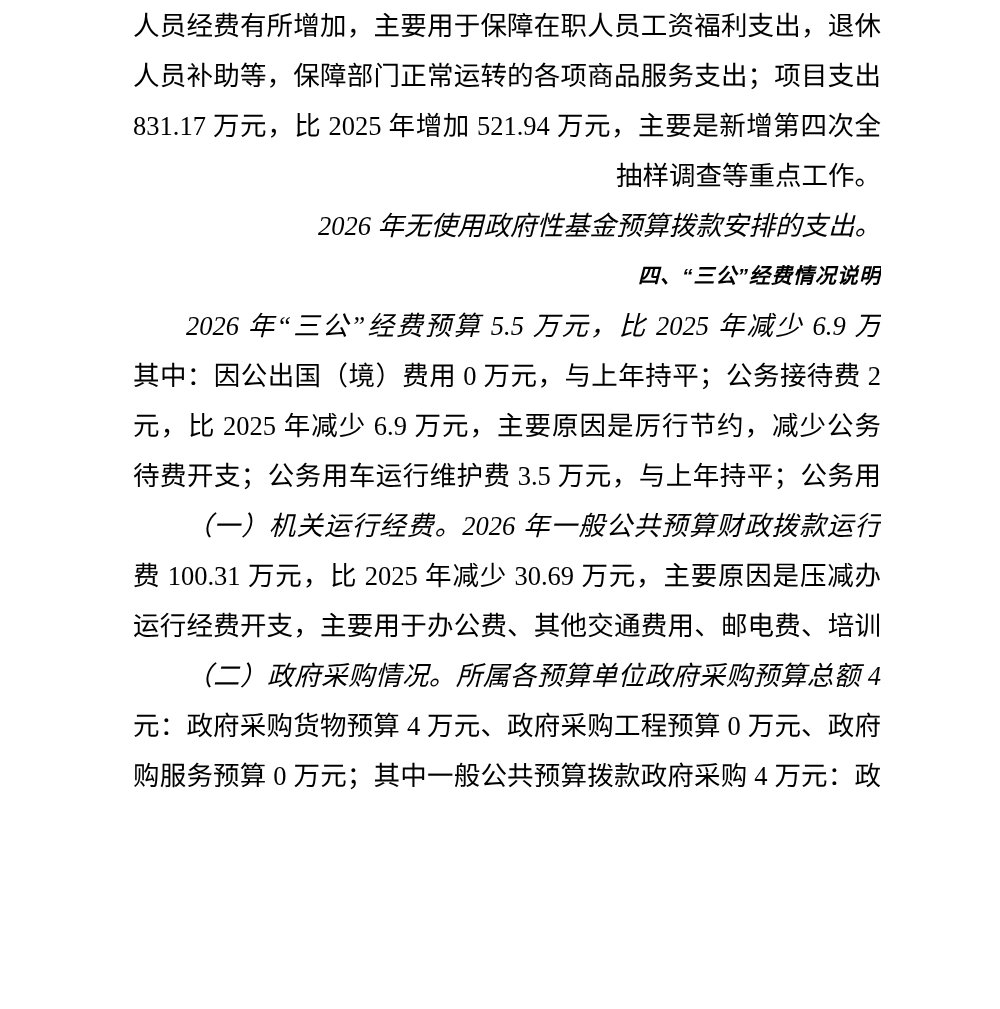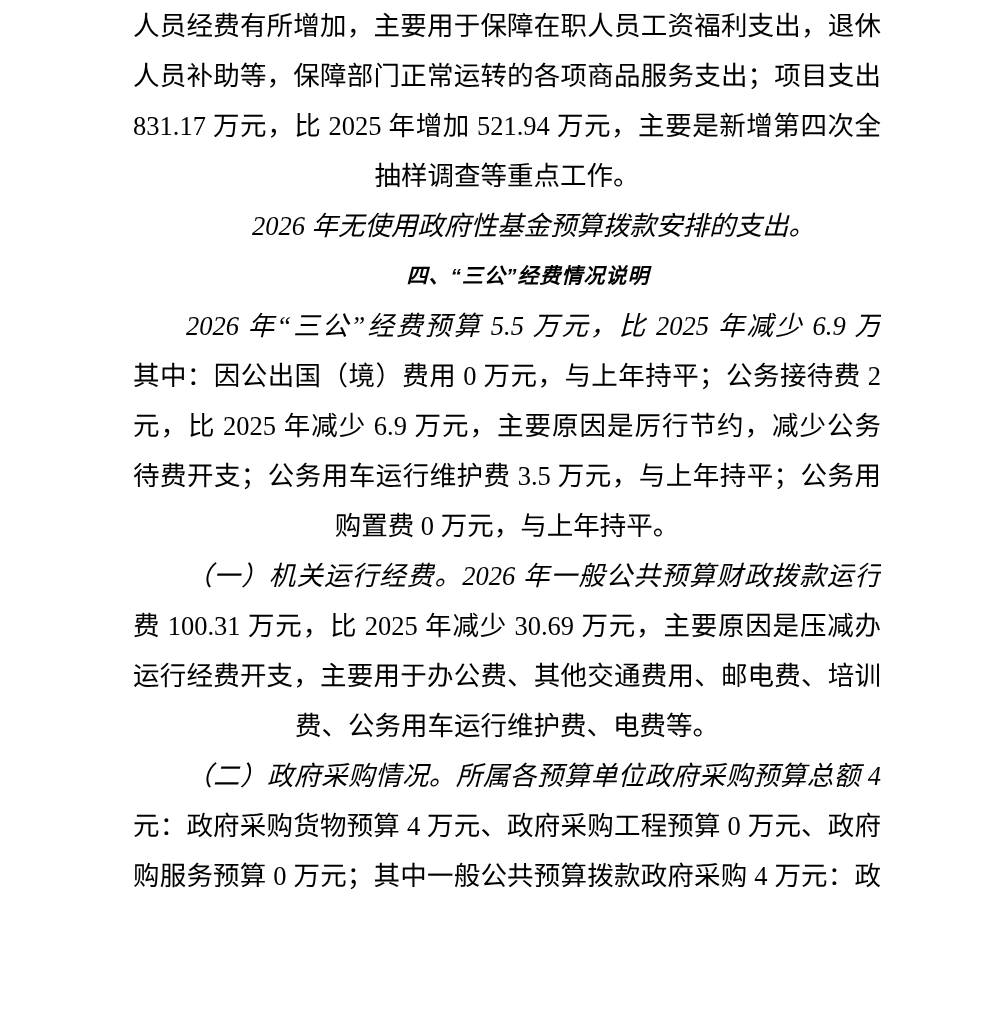--- a/index.html
+++ b/index.html
@@ -19,21 +19,21 @@
       left: 133px;
       top: 1px;
       width: 748px;
     }
     .line {
       font-family: "Liberation Serif", "DejaVu Serif", serif;
       font-size: 26.5px;
       line-height: 50px;
       height: 50px;
       color: #000000;
-      text-align: center;
+      text-align: right;
       overflow: hidden;
     }
     .line.justify {
       text-align: justify;
       text-align-last: justify;
       text-justify: inter-character;
     }
     .line.indent {
       text-indent: 2em;
       font-style: italic;
@@ -53,22 +53,20 @@
       <div class="line justify">人员经费有所增加，主要用于保障在职人员工资福利支出，退休</div>
       <div class="line justify">人员补助等，保障部门正常运转的各项商品服务支出；项目支出</div>
       <div class="line justify">831.17 万元，比 2025 年增加 521.94 万元，主要是新增第四次全国</div>
       <div class="line">抽样调查等重点工作。</div>
       <div class="line indent">2026 年无使用政府性基金预算拨款安排的支出。</div>
       <div class="line heading indent">四、“三公”经费情况说明</div>
       <div class="line indent justify">2026 年“三公”经费预算 5.5 万元，比 2025 年减少 6.9 万元。</div>
       <div class="line justify">其中：因公出国（境）费用 0 万元，与上年持平；公务接待费 2 万</div>
       <div class="line justify">元，比 2025 年减少 6.9 万元，主要原因是厉行节约，减少公务接</div>
       <div class="line justify">待费开支；公务用车运行维护费 3.5 万元，与上年持平；公务用车</div>
-      <div class="line">购置费 0 万元，与上年持平。</div>
       <div class="line indent justify">（一）机关运行经费。2026 年一般公共预算财政拨款运行经</div>
       <div class="line justify">费 100.31 万元，比 2025 年减少 30.69 万元，主要原因是压减办公</div>
       <div class="line justify">运行经费开支，主要用于办公费、其他交通费用、邮电费、培训</div>
-      <div class="line">费、公务用车运行维护费、电费等。</div>
       <div class="line indent justify">（二）政府采购情况。所属各预算单位政府采购预算总额 4 万</div>
       <div class="line justify">元：政府采购货物预算 4 万元、政府采购工程预算 0 万元、政府采</div>
       <div class="line justify">购服务预算 0 万元；其中一般公共预算拨款政府采购 4 万元：政府</div>
     </div>
 </div>
 
 </body></html>

